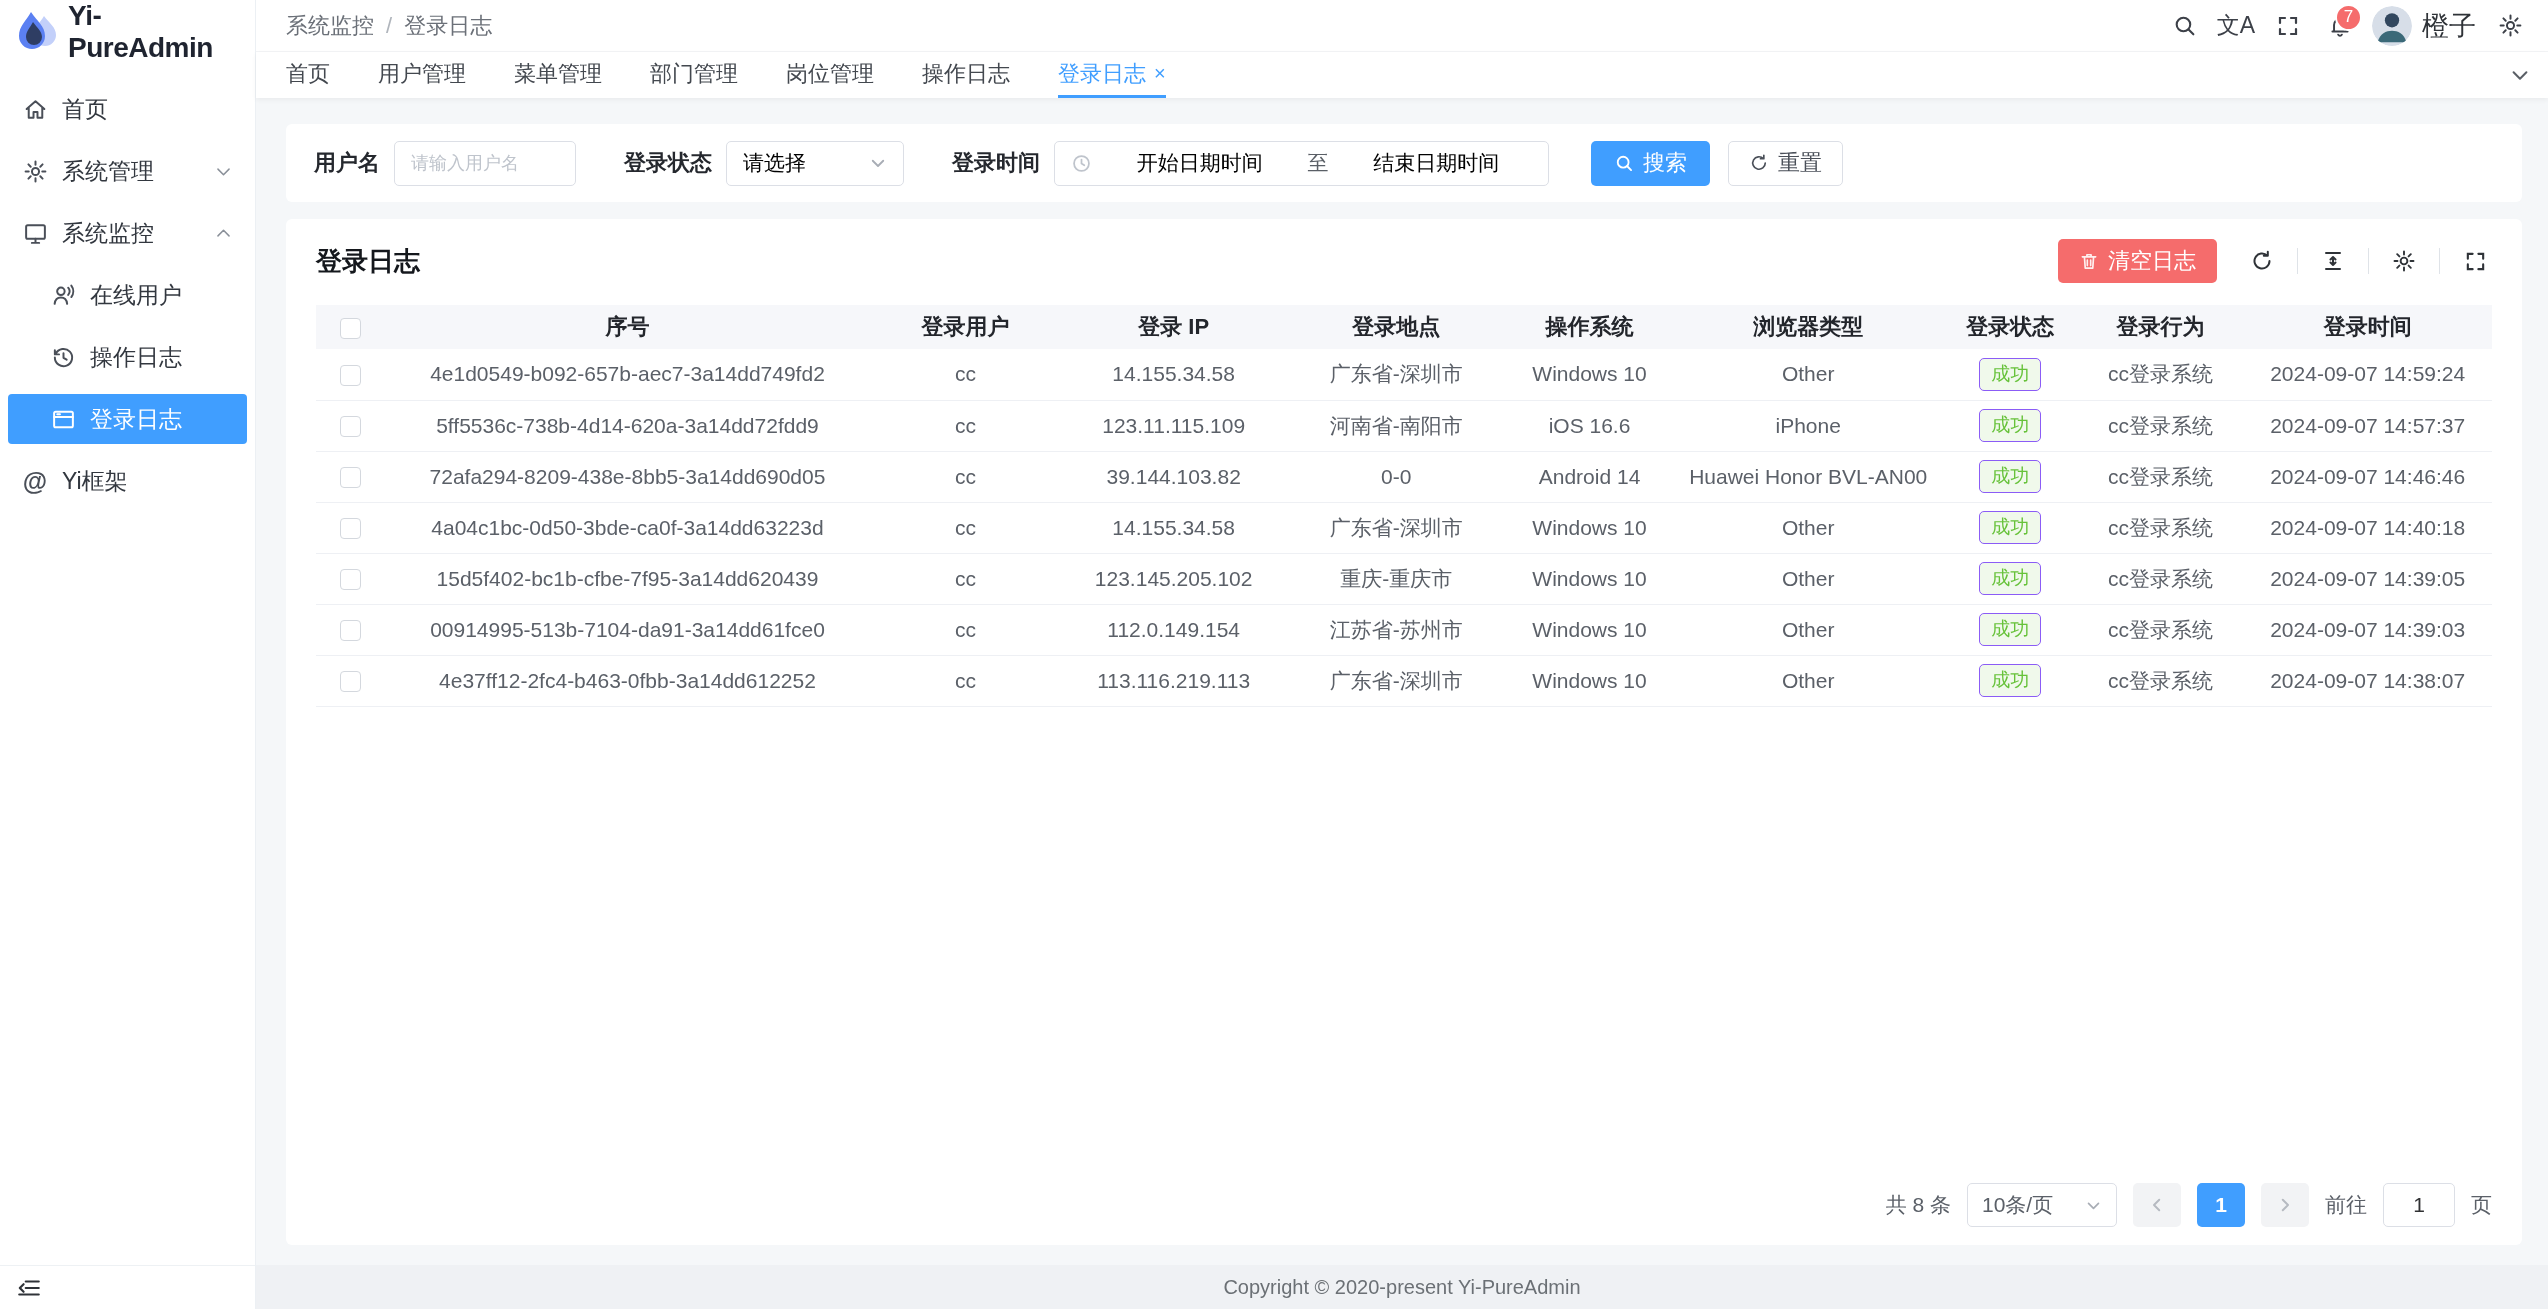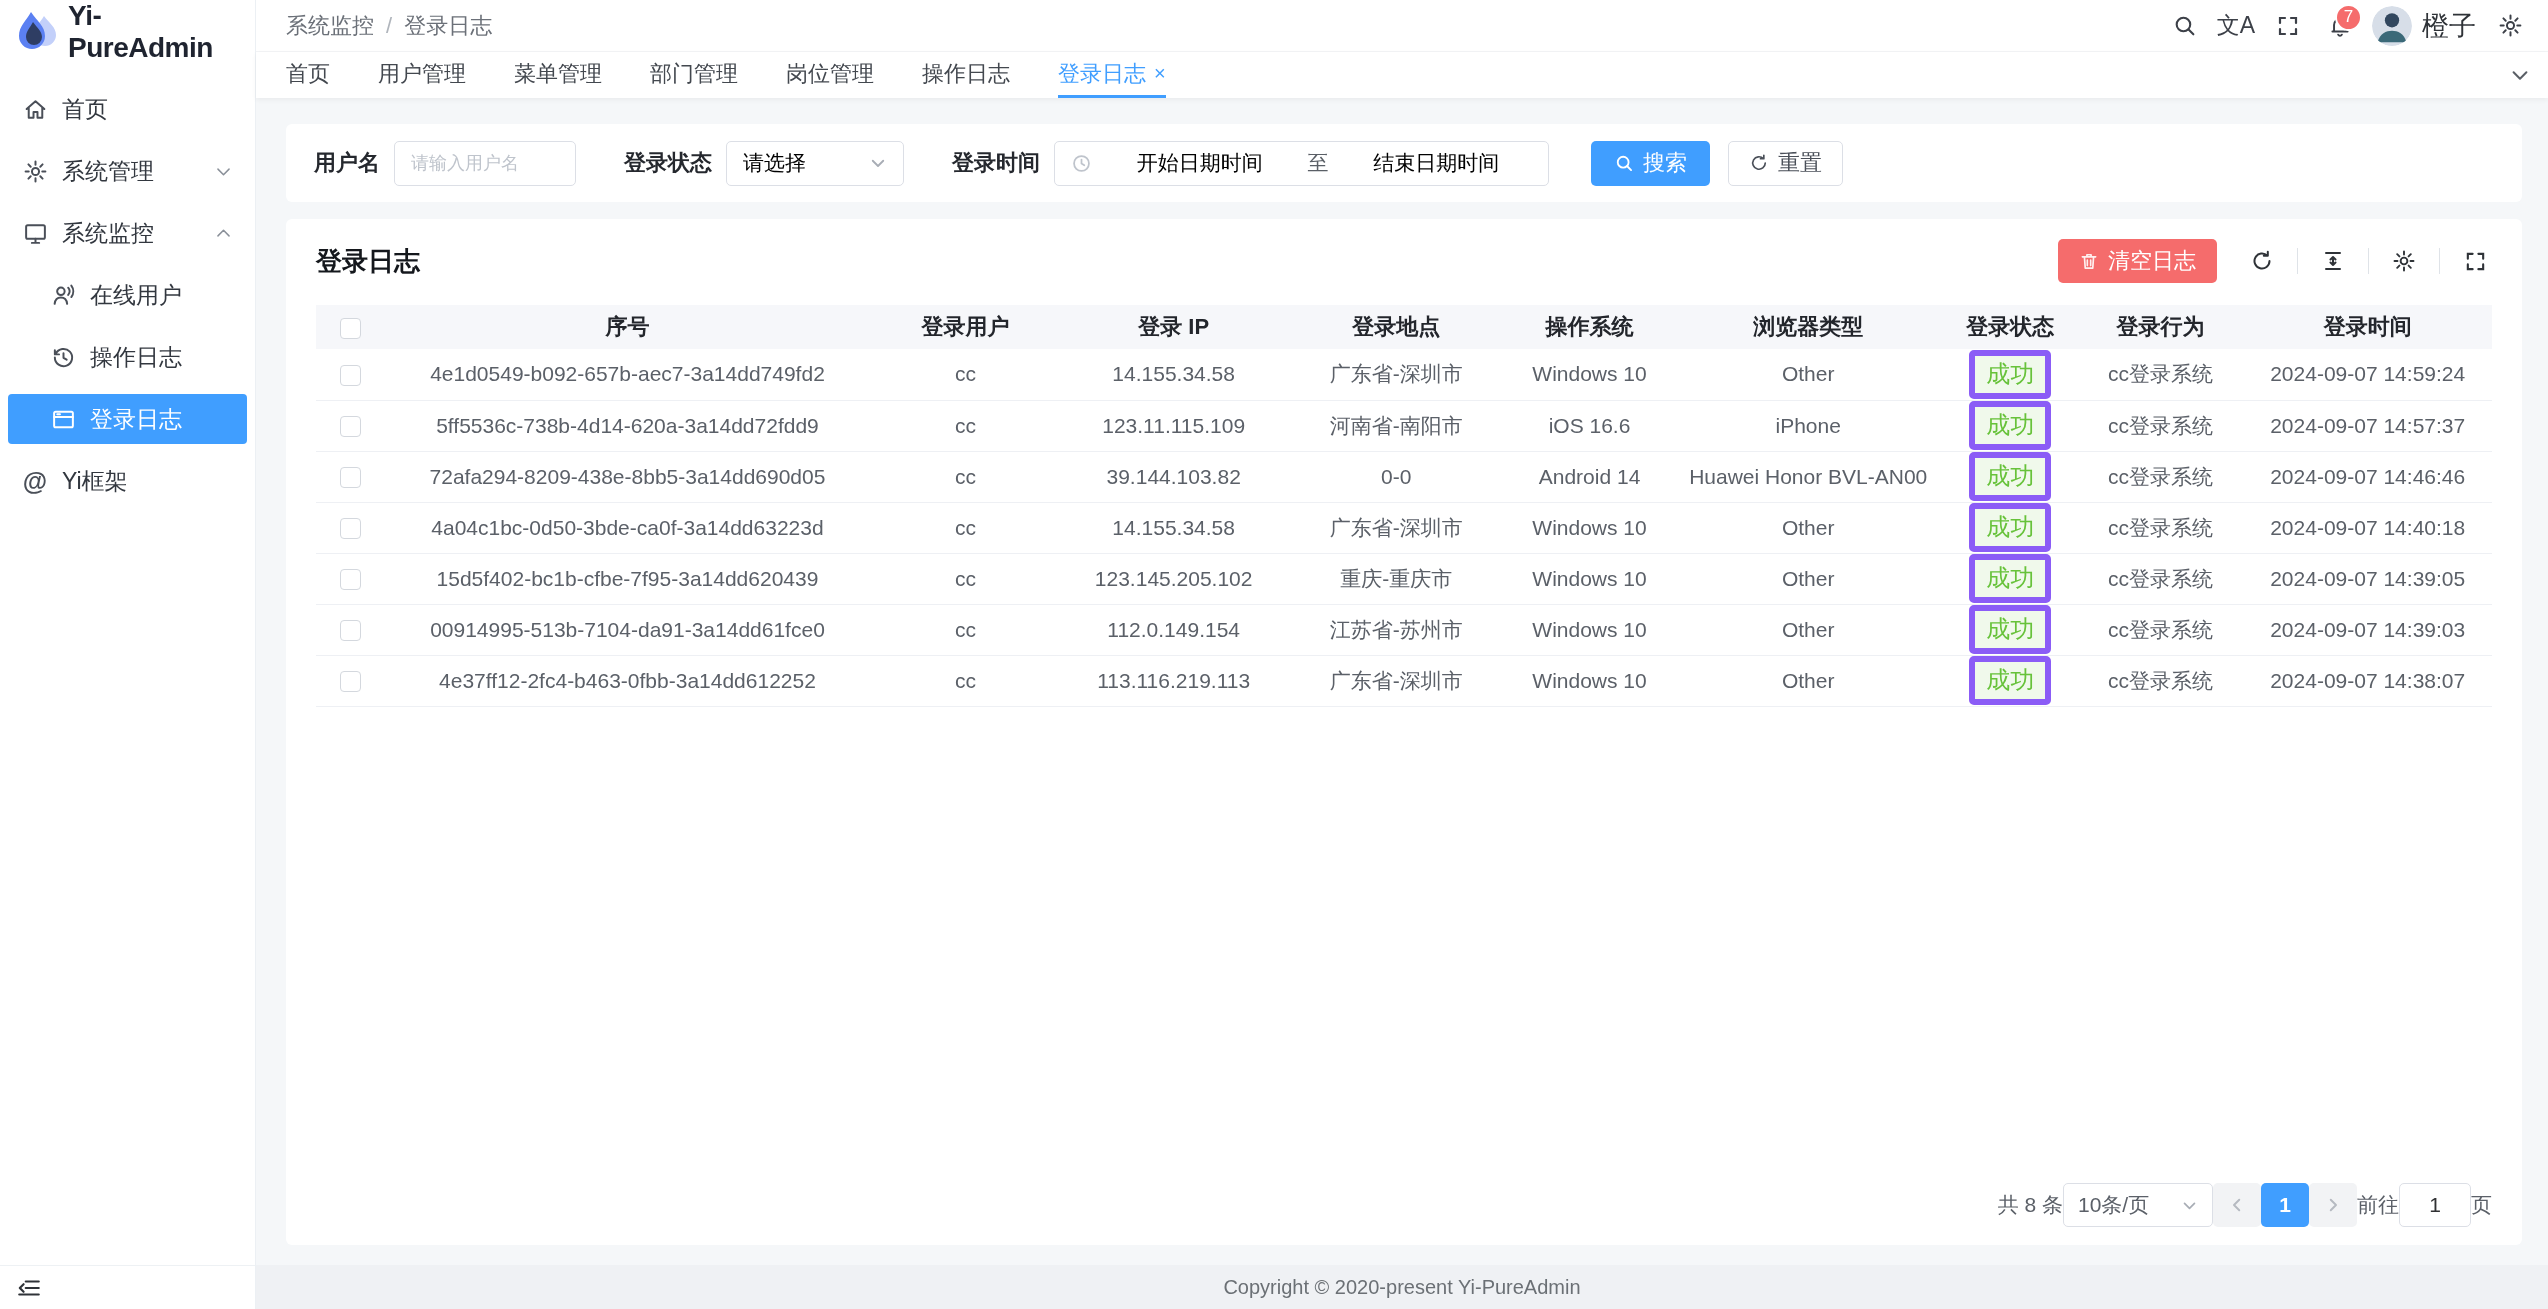--- a/index.html
+++ b/index.html
@@ -65,24 +65,24 @@
   .card-title { font-size:26px; font-weight:bold; color:#14171c; }
   .card-tools { margin-left:auto; display:flex; align-items:center; gap:10px; }
   .tool-sep { width:1px; height:26px; background:#dfe3e8; margin:0 8px; }
   .tool-ic { width:34px; height:34px; display:flex; align-items:center; justify-content:center; color:#2f3338; cursor:pointer; }
   .tool-ic.first { margin-left:18px; }
 
   table.grid { width:100%; border-collapse:collapse; table-layout:fixed; }
   .grid thead th { background:#f6f7fa; height:44px; font-size:22px; font-weight:bold; color:#23262c; text-align:center; }
   .grid tbody td { height:51px; font-size:21px; color:#5b6068; text-align:center; border-bottom:1px solid #eef0f4; overflow:hidden; white-space:nowrap; text-overflow:ellipsis; }
   .checkbox { display:inline-block; width:21px; height:21px; border:1px solid #d4d8de; border-radius:4px; background:#fff; vertical-align:middle; cursor:pointer; }
-  .tag-success { display:inline-block; color:#67c23a; background:#f0f9eb; border:6px solid #8b5cf6; border-radius:5px; padding:4px 11px; font-size:24px; line-height:1.2; }
+  .tag-success { display:inline-block; color:#67c23a; background:#f0f9eb; border:1px solid #8b5cf6; border-radius:5px; padding:4px 11px; font-size:19px; line-height:1.2; }
 
   
-  .pagination { margin-top:auto; padding-top:16px; display:flex; justify-content:flex-end; align-items:center; font-size:21px; color:#5b6068; flex-shrink:0; }
+  .pagination { margin-top:auto; padding-top:16px; display:flex; justify-content:flex-end; align-items:center; gap:16px; font-size:21px; color:#5b6068; flex-shrink:0; }
   .pg-select { width:150px; height:44px; border:1px solid #dcdfe6; border-radius:5px; display:flex; align-items:center; justify-content:space-between; padding:0 14px; cursor:pointer; color:#5b6068; }
   .pg-btn { width:48px; height:44px; border-radius:5px; background:#f2f3f5; color:#b6bac1; display:flex; align-items:center; justify-content:center; cursor:pointer; }
   .pg-num { width:48px; height:44px; border-radius:5px; background:#409eff; color:#fff; font-weight:bold; display:flex; align-items:center; justify-content:center; cursor:pointer; }
   .goto-input { width:72px; height:44px; border:1px solid #dcdfe6; border-radius:5px; text-align:center; font-size:21px; color:#303133; outline:none; font-family:inherit; }
 
   .page-footer { height:44px; background:#eff1f4; display:flex; align-items:center; justify-content:center; font-size:20px; color:#6b7075; flex-shrink:0; }
 
   svg { display:block; }
 </style>
 </head>

